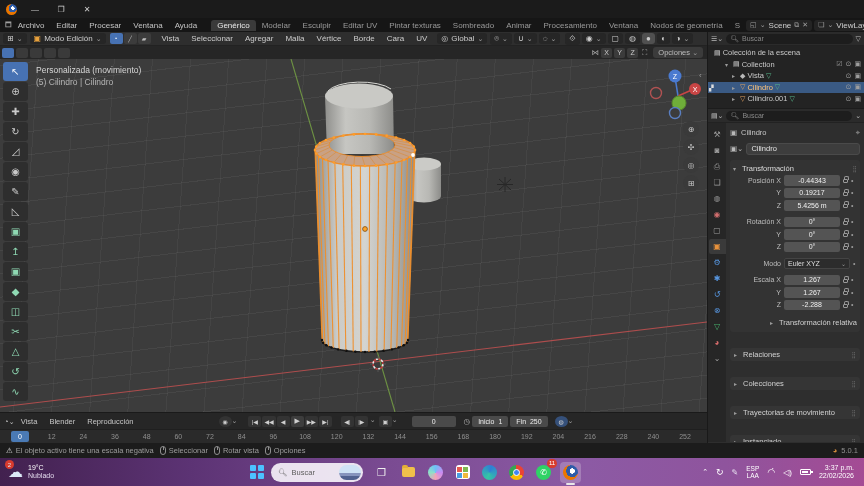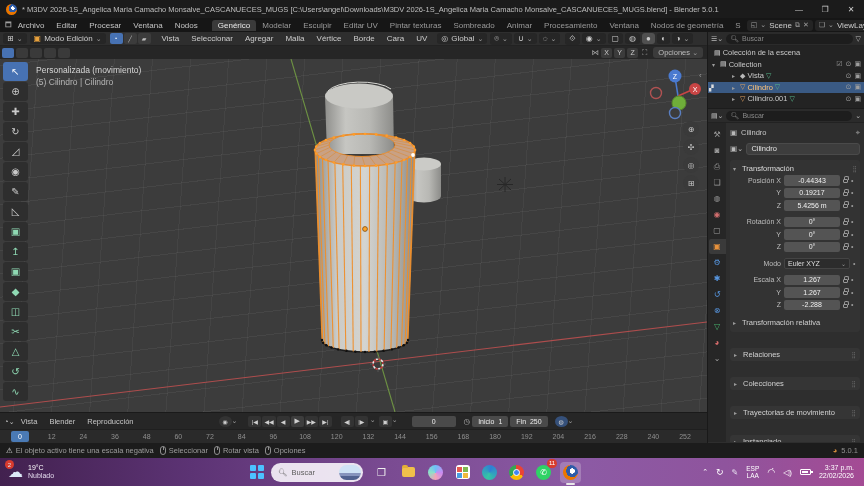--- a/index.html
+++ b/index.html
@@ -95,21 +95,21 @@
   .t-row.gap { margin-top:4px; }
   .t-label { width:48px; text-align:right; color:#bdbdbd; font-size:7px; white-space:nowrap; }
   .t-field { width:56px; height:10.5px; background:#545454; border-radius:2px; color:#f0f0f0;
     display:flex; align-items:center; justify-content:center; font-size:7px; }
   .t-select { width:66px; height:10.5px; background:#2c2c2c; border:1px solid #444; border-radius:2px;
     color:#dedede; display:flex; align-items:center; justify-content:space-between; padding:0 3px; font-size:7px; }
   .lock { width:5px; height:4px; border:1px solid #9a9a9a; border-radius:1px; position:relative; margin-top:2px; }
   .lock:before { content:""; position:absolute; width:3px; height:3px; left:0; top:-4px;
     border:1px solid #9a9a9a; border-bottom:none; border-radius:2px 2px 0 0; }
   .t-dot { color:#9a9a9a; font-size:7px; }
-  .subpanel-row { display:flex; align-items:center; gap:3px; height:12px; margin-top:5px; color:#cfcfcf; }
+  .subpanel-row { display:flex; align-items:center; gap:3px; height:12px; margin-top:5px; color:#cfcfcf;justify-content:flex-end; }
   .cpanel { background:#353535; border-radius:3px; height:13px; margin-top:16px;
     display:flex; align-items:center; gap:3px; padding:0 4px; color:#d2d2d2; }
   .caret { color:#9a9a9a; font-size:6px; width:6px; }
 
   
   #timeline { left:0; top:412px; width:707px; height:31px; background:#262626; border-top:1px solid #1a1a1a; }
   #tl-header { height:16px; display:flex; align-items:center; font-size:7.5px; color:#c6c6c6; }
   .tl-btn { min-width:13px; height:11px; background:#333; border-radius:2px; margin-left:1px;
     display:flex; align-items:center; justify-content:center; font-size:6px; color:#cfcfcf; padding:0 2px; }
   .tl-btn.play { background:#3d3d3d; font-size:7px; }
@@ -164,34 +164,33 @@
     background:#e3af36; border-radius:2px 2px 0 0; }
   .circle-icn { width:15px; height:15px; border-radius:50%; }
 </style>
 </head>
 <body>
 
 <div id="stage">
 
   <div id="titlebar" class="abs">
     <div class="blender-logo"></div>
-    <div id="title-text">* M3DV 2026-1S_Angelica Maria Camacho Monsalve_CASCANUECES_MUGS [C:\Users\angel\Downloads\M3DV 2026-1S_Angelica Maria Camacho Monsalve_CASCANUECES_MUGS.blend] - Blender 5.0.1</div>
     <div class="winbtn">—</div>
     <div class="winbtn">❐</div>
     <div class="winbtn">✕</div>
   </div>
 
   <div id="topbar" class="abs">
     <span class="mini-icon" style="margin-left:5px">🗖</span>
     <span id="menus-topbar" style="display:flex">
         <span class="menu">Archivo</span>
         <span class="menu">Editar</span>
         <span class="menu">Procesar</span>
         <span class="menu">Ventana</span>
-        <span class="menu">Nodos</span>
+        <span class="menu">Ayuda</span>
       </span>
     <span id="workspaces">
         <span class="ws active">Genérico</span>
         <span class="ws">Modelar</span>
         <span class="ws">Esculpir</span>
         <span class="ws">Editar UV</span>
         <span class="ws">Pintar texturas</span>
         <span class="ws">Sombreado</span>
         <span class="ws">Animar</span>
         <span class="ws">Procesamiento</span>
@@ -491,21 +490,21 @@
         <span>Buscar</span>
         </span>
       <span>▽</span>
     </div>
     <div id="outliner">
         <div class="ol-row" style="padding-left: 4px;">
           <span class="ol-icn" style="color: rgb(201, 201, 201);">▤</span>
           <span class="ol-label">Colección de la escena</span>
           <span class="ol-right"></span>
         </div>
-        <div class="ol-row" style="padding-left: 4px;">
+        <div class="ol-row" style="padding-left: 17px;">
           <span class="caret">▾</span>
           <span class="ol-icn" style="color: rgb(201, 201, 201);">▤</span>
           <span class="ol-label">Collection</span>
           <span class="ol-right">
             <span>☑</span>
             <span>⊙</span>
             <span>▣</span>
           </span>
         </div>
         <div class="ol-row" style="padding-left: 24px;">

